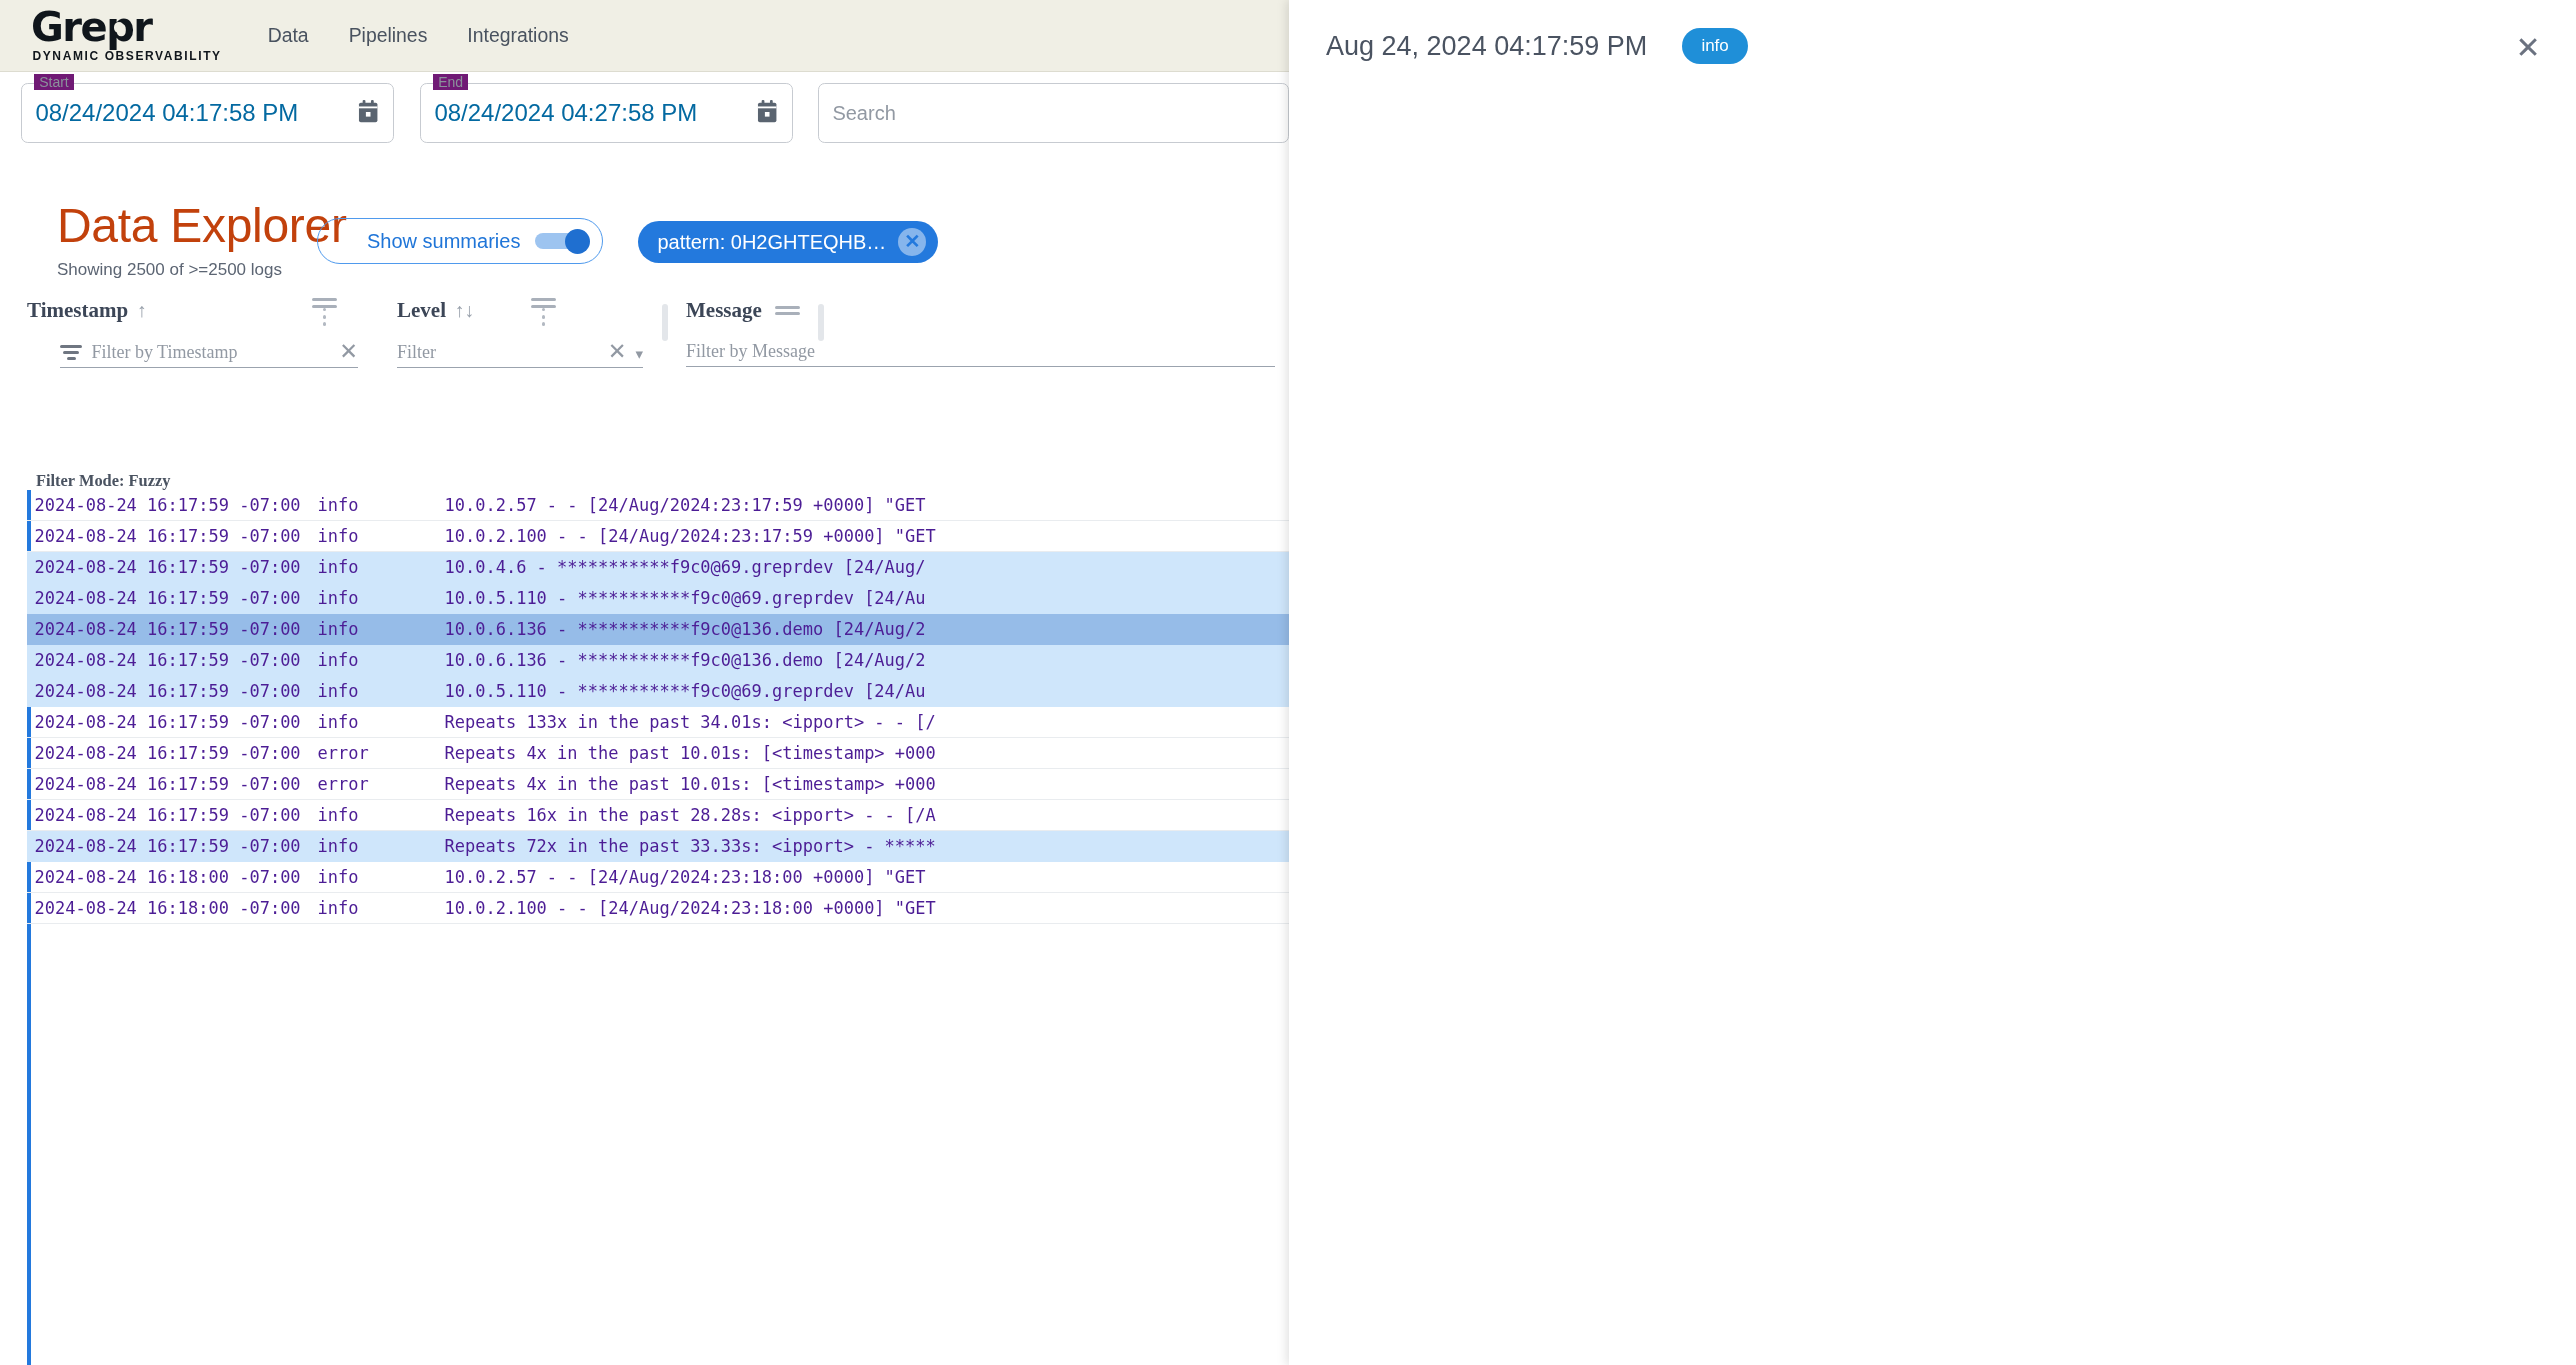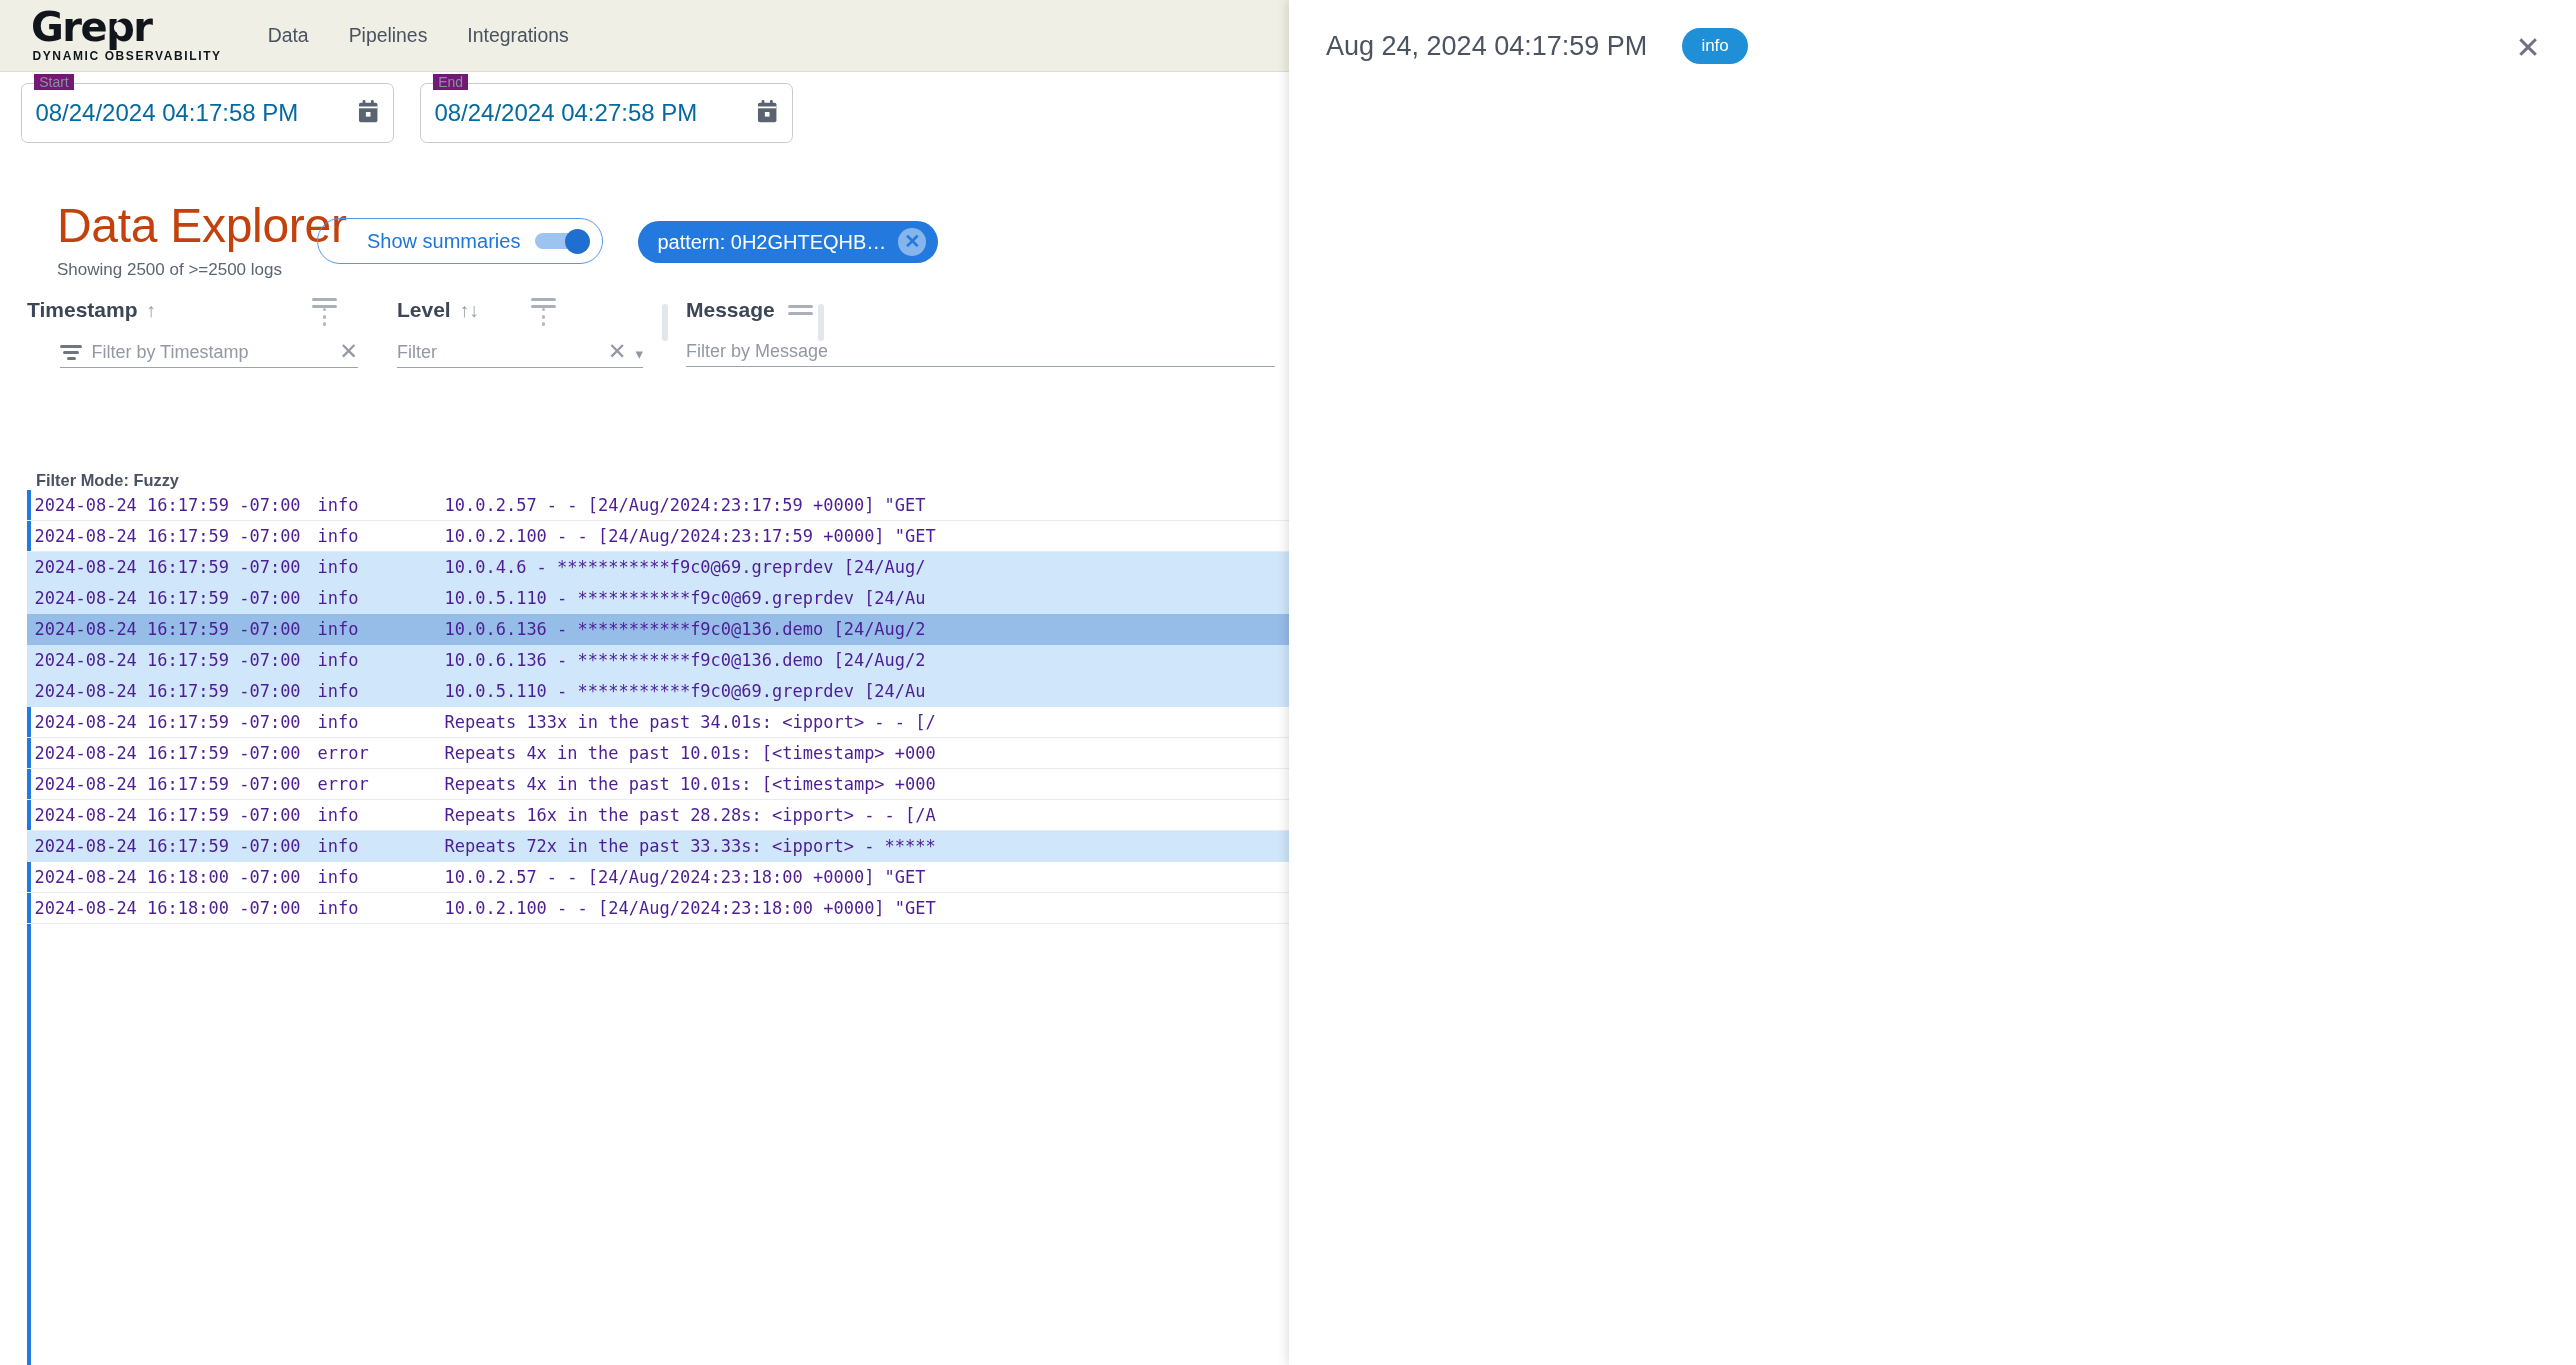--- a/index.html
+++ b/index.html
@@ -89,21 +89,21 @@
   .chip .txt { font-size: 20px; color: #fff; }
   .chip .x {
     width: 28px; height: 28px; border-radius: 50%;
     background: rgba(255,255,255,0.45);
     display: flex; align-items: center; justify-content: center;
     color: #2379dd; font-size: 19.4px; line-height: 1; font-weight: 700;
   }
 
   
   .table { position: absolute; top: 298px; left: 0; width: 1289px; }
-  .thead { position: relative; height: 89px; }
+  .thead { position: relative; height: 89px; font-family: Liberation Serif, serif; }
   .col-sep { position: absolute; top: 6px; width: 6px; height: 37px; background: #e3e6ea; border-radius: 3px; }
   .th {
     position: absolute; top: 0;
   }
   .th .cap { display: flex; align-items: center; gap: 9px; }
   .th .cap .name { font-size: 21px; font-weight: 700; color: #3c4657; }
   .th .cap .sortico { font-size: 19.4px; color: #98a0ab; }
   .bars { display: flex; flex-direction: column; gap: 3.7px; }
   .bars i { display: block; width: 25px; height: 3px; background: #a9b0ba; border-radius: 1.5px; }
   .dots { display: flex; flex-direction: column; gap: 3.7px; align-items: center; }
@@ -209,20 +209,23 @@
         <svg width="22.4" height="24" viewBox="0 0 24 26">
           <rect x="2" y="3" width="20" height="21" rx="2" fill="#5a6470"></rect>
           <rect x="2" y="7" width="20" height="2" fill="#ffffff"></rect>
           <rect x="6" y="0" width="3" height="5" rx="1.2" fill="#5a6470"></rect>
           <rect x="15" y="0" width="3" height="5" rx="1.2" fill="#5a6470"></rect>
           <rect x="9.5" y="13" width="5" height="5" fill="#ffffff"></rect>
         </svg>
       </span>
     </div>
 
+    <div class="field" id="search-field">
+      <span class="ph">Search</span>
+    </div>
   </div>
 
   <div class="exp-head">
     <div class="exp-title">Data Explorer</div>
     <div class="exp-sub">Showing 2500 of &gt;=2500 logs</div>
   </div>
 
   <div class="toggle-pill">
     <span class="lbl">Show summaries</span>
     <span class="switch">

